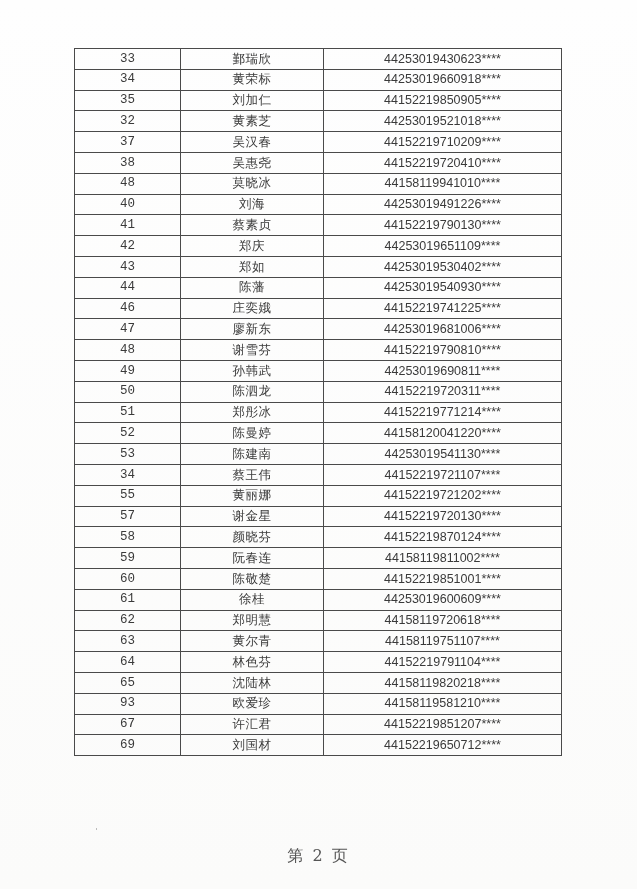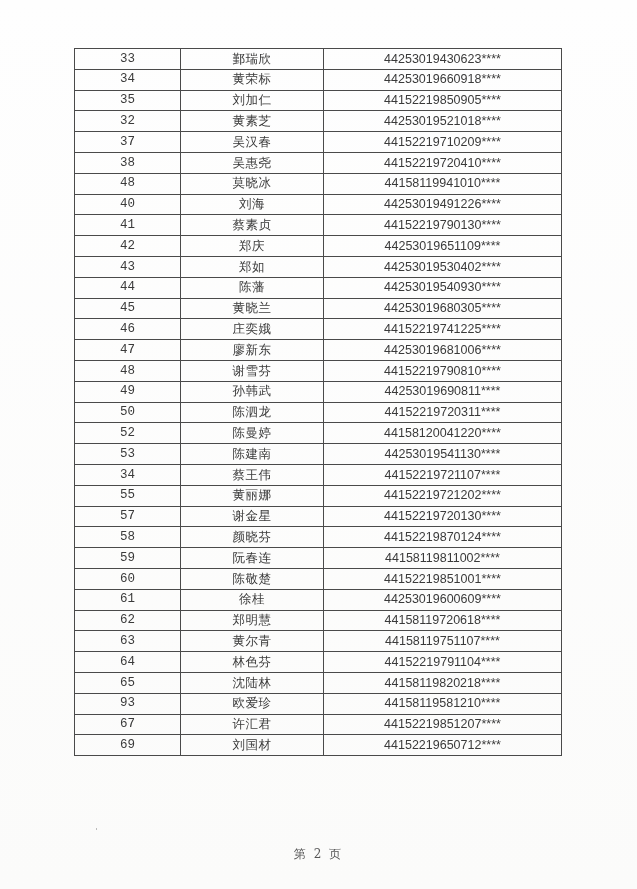--- a/index.html
+++ b/index.html
@@ -36,21 +36,21 @@
     }
     td.c-no { width: 105px; font-family: Liberation Mono, monospace; }
     td.c-name { width: 142px; font-size: 13px; letter-spacing: 0.5px; }
     td.c-id { width: 237px; font-family: Liberation Sans, sans-serif; font-size: 12.5px; }
     .footer {
       position: absolute;
       left: 0; width: 637px;
       top: 846px;
       text-align: center;
       font-family: "DejaVu Serif", "Liberation Serif", serif;
-      font-size: 12px;
+      font-size: 16px;
       color: #555;
       letter-spacing: 2px;
     }
     .speck {
       position: absolute; left: 96px; top: 828px; width: 1px; height: 2px; background: #bbb;
     }
   </style>
 </head>
 <body>
 
@@ -111,25 +111,20 @@
           <td class="c-no">43</td>
           <td class="c-name">郑如</td>
           <td class="c-id">44253019530402****</td>
         </tr>
         <tr>
           <td class="c-no">44</td>
           <td class="c-name">陈藩</td>
           <td class="c-id">44253019540930****</td>
         </tr>
         <tr>
-          <td class="c-no">45</td>
-          <td class="c-name">黄晓兰</td>
-          <td class="c-id">44253019680305****</td>
-        </tr>
-        <tr>
           <td class="c-no">46</td>
           <td class="c-name">庄奕娥</td>
           <td class="c-id">44152219741225****</td>
         </tr>
         <tr>
           <td class="c-no">47</td>
           <td class="c-name">廖新东</td>
           <td class="c-id">44253019681006****</td>
         </tr>
         <tr>
@@ -139,20 +134,25 @@
         </tr>
         <tr>
           <td class="c-no">49</td>
           <td class="c-name">孙韩武</td>
           <td class="c-id">44253019690811****</td>
         </tr>
         <tr>
           <td class="c-no">50</td>
           <td class="c-name">陈泗龙</td>
           <td class="c-id">44152219720311****</td>
+        </tr>
+        <tr>
+          <td class="c-no">51</td>
+          <td class="c-name">郑彤冰</td>
+          <td class="c-id">44152219771214****</td>
         </tr>
         <tr>
           <td class="c-no">52</td>
           <td class="c-name">陈曼婷</td>
           <td class="c-id">44158120041220****</td>
         </tr>
         <tr>
           <td class="c-no">53</td>
           <td class="c-name">陈建南</td>
           <td class="c-id">44253019541130****</td>

